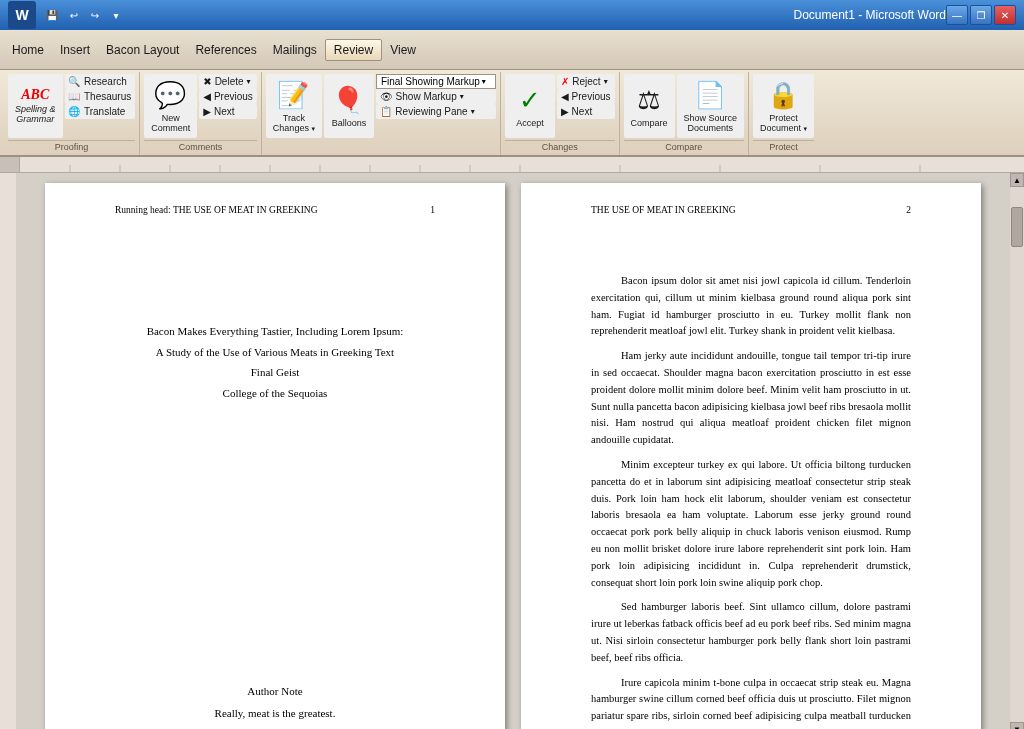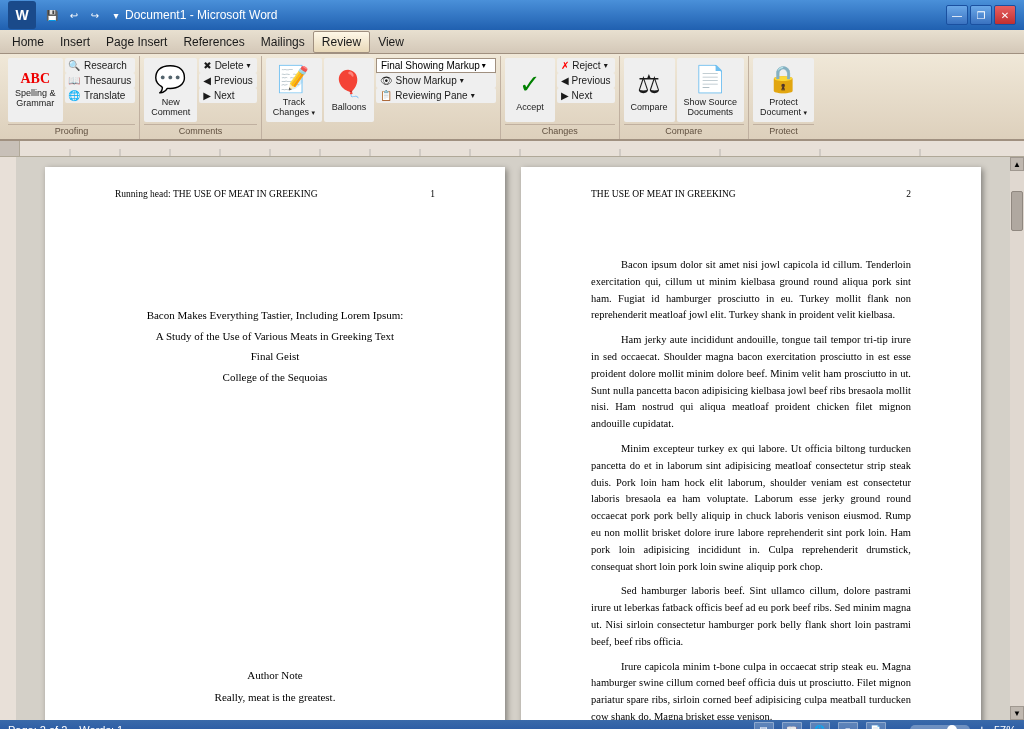--- a/index.html
+++ b/index.html
@@ -9,40 +9,40 @@
     .title-bar {
       background: linear-gradient(to bottom, #4a90d9, #2060b0);
       height: 30px;
       display: flex;
       align-items: center;
       justify-content: space-between;
       padding: 0 8px;
       color: white;
     }
     .title-bar-left { display: flex; align-items: center; gap: 4px; }
-    .title-bar-title { flex: 1; text-align: left; font-size: 12px; color: white; }
+    .title-bar-title { flex: 1; text-align: right; font-size: 12px; color: white; }
     .title-bar-controls { display: flex; gap: 2px; }
     .title-btn {
       width: 22px; height: 20px; background: linear-gradient(to bottom, #6aa8e8, #3a72c0);
       border: 1px solid #1a50a0; color: white; font-size: 10px;
       display: flex; align-items: center; justify-content: center; cursor: pointer;
       border-radius: 2px;
     }
     .title-btn.close { background: linear-gradient(to bottom, #e86060, #c03030); }
     .word-logo {
       width: 28px; height: 28px; background: #1a4a8a; border-radius: 3px;
       display: flex; align-items: center; justify-content: center; color: white; font-weight: bold; font-size: 14px;
     }
     .quick-access { display: flex; align-items: center; gap: 3px; margin-left: 4px; }
     .qa-btn { width: 18px; height: 18px; background: transparent; border: none; color: white; font-size: 10px; cursor: pointer; display: flex; align-items: center; justify-content: center; }
 
     
     .menu-bar {
       background: linear-gradient(to bottom, #e8e0d0, #d4c8b8);
-      height: 24px;
+      height: 40px;
       display: flex;
       align-items: center;
       padding: 0 4px;
       border-bottom: 1px solid #a09080;
     }
     .menu-item {
       padding: 3px 8px; font-size: 12px; cursor: pointer; border-radius: 2px;
       color: #1a1a1a;
     }
     .menu-item.active { background: linear-gradient(to bottom, #fff8e8, #e8d8b8); border: 1px solid #a09080; }
@@ -66,21 +66,21 @@
     .ribbon-btn-small {
       display: flex; align-items: center; gap: 3px; padding: 1px 3px;
       cursor: pointer; border-radius: 2px; font-size: 10px; color: #1a1a1a;
       border: 1px solid transparent; white-space: nowrap;
     }
     .ribbon-stack { display: flex; flex-direction: column; gap: 0; }
     .dropdown-arrow { font-size: 8px; }
 
     
     .proofing-group { min-width: 80px; }
-    .spell-btn { min-width: 60px; }
+    .spell-btn { min-width: 60px; font-style: italic; }
 
     
     .ribbon-btn-large {
       display: flex; flex-direction: column; align-items: center; justify-content: center;
       padding: 3px 6px; cursor: pointer; border-radius: 2px; min-width: 50px; height: 64px;
       font-size: 10px; color: #1a1a1a; gap: 2px; border: 1px solid transparent;
     }
     .ribbon-btn-large-icon { font-size: 28px; line-height: 1; }
 
     
@@ -145,21 +145,21 @@
   <div class="title-bar-controls">
     <button class="title-btn">—</button>
     <button class="title-btn">❐</button>
     <button class="title-btn close">✕</button>
   </div>
 </div>
 
 <div class="menu-bar">
   <span class="menu-item">Home</span>
   <span class="menu-item">Insert</span>
-  <span class="menu-item">Page Insert</span>
+  <span class="menu-item">Bacon Layout</span>
   <span class="menu-item">References</span>
   <span class="menu-item">Mailings</span>
   <span class="menu-item active">Review</span>
   <span class="menu-item">View</span>
 </div>
 
 <div class="ribbon">
   <div class="ribbon-content">
 
     <div class="ribbon-group proofing-group">

